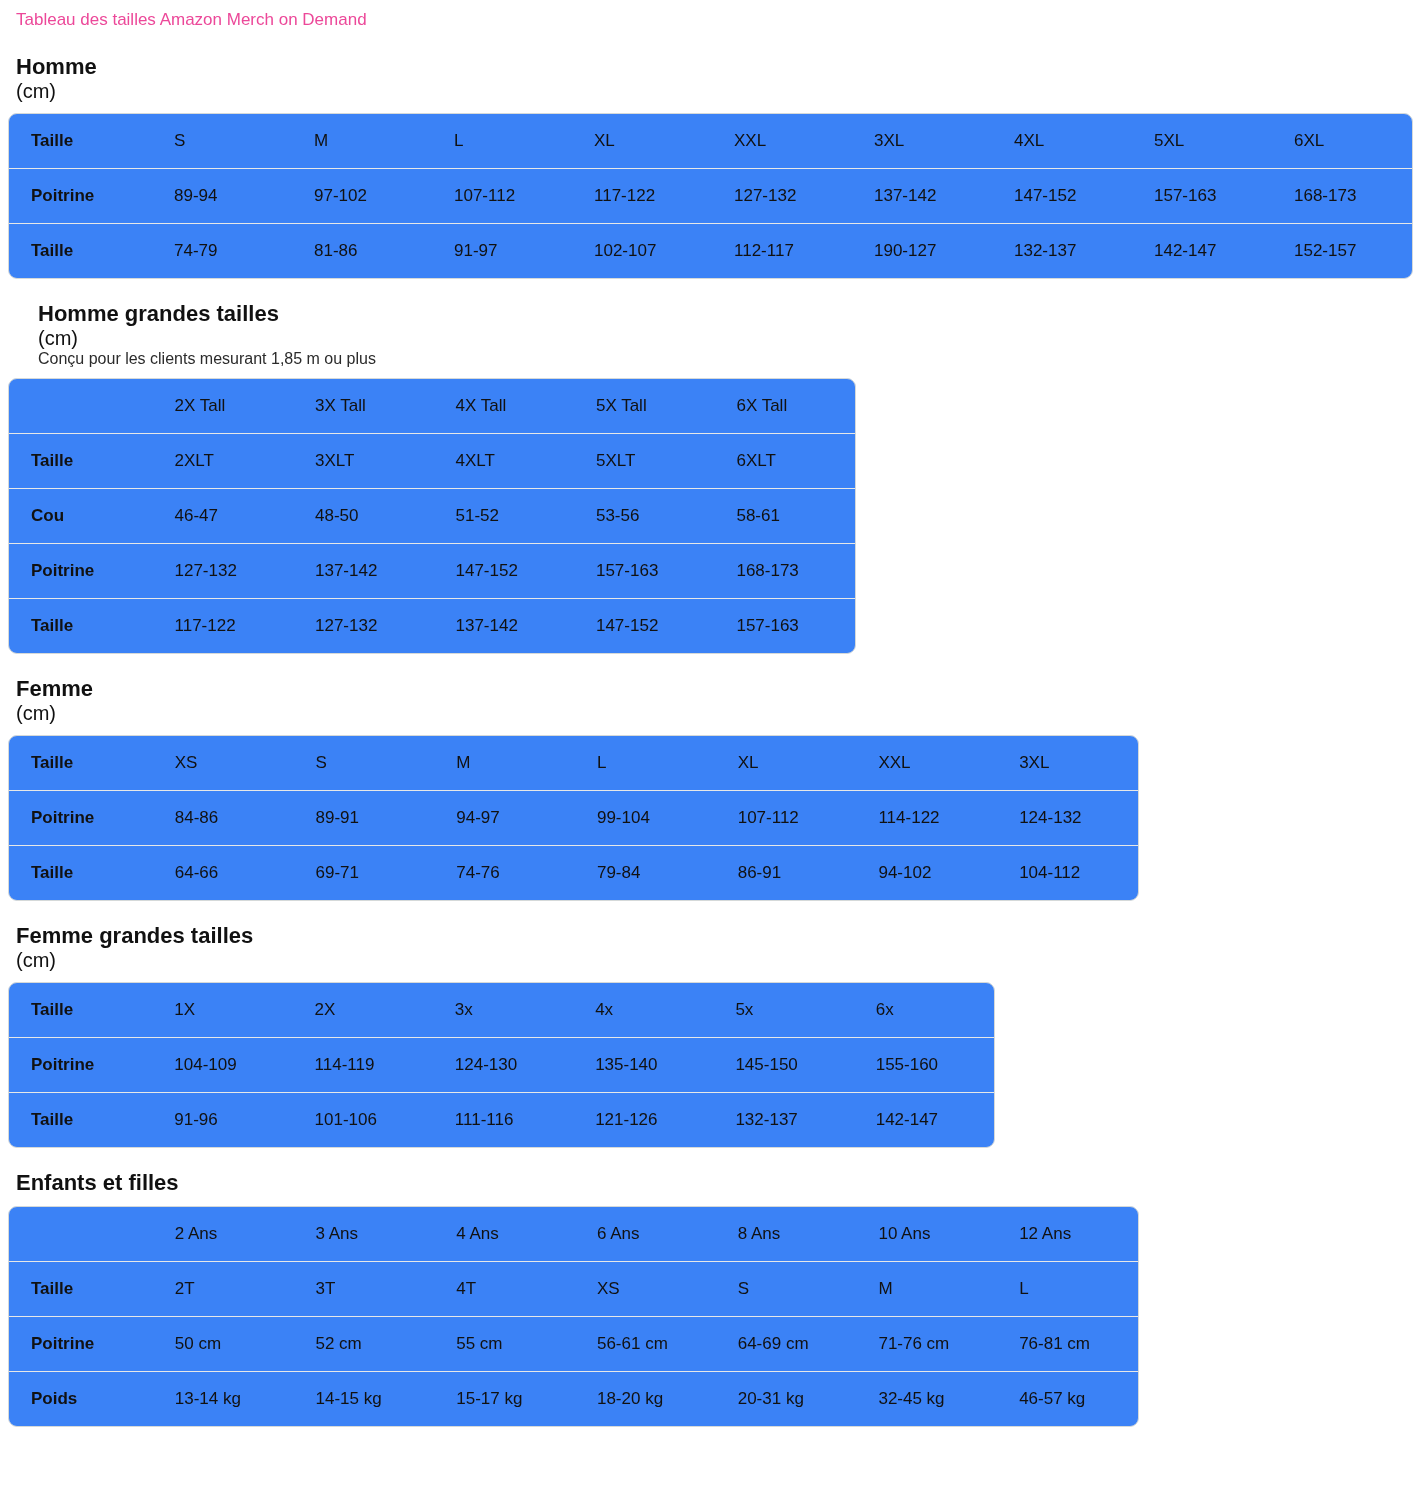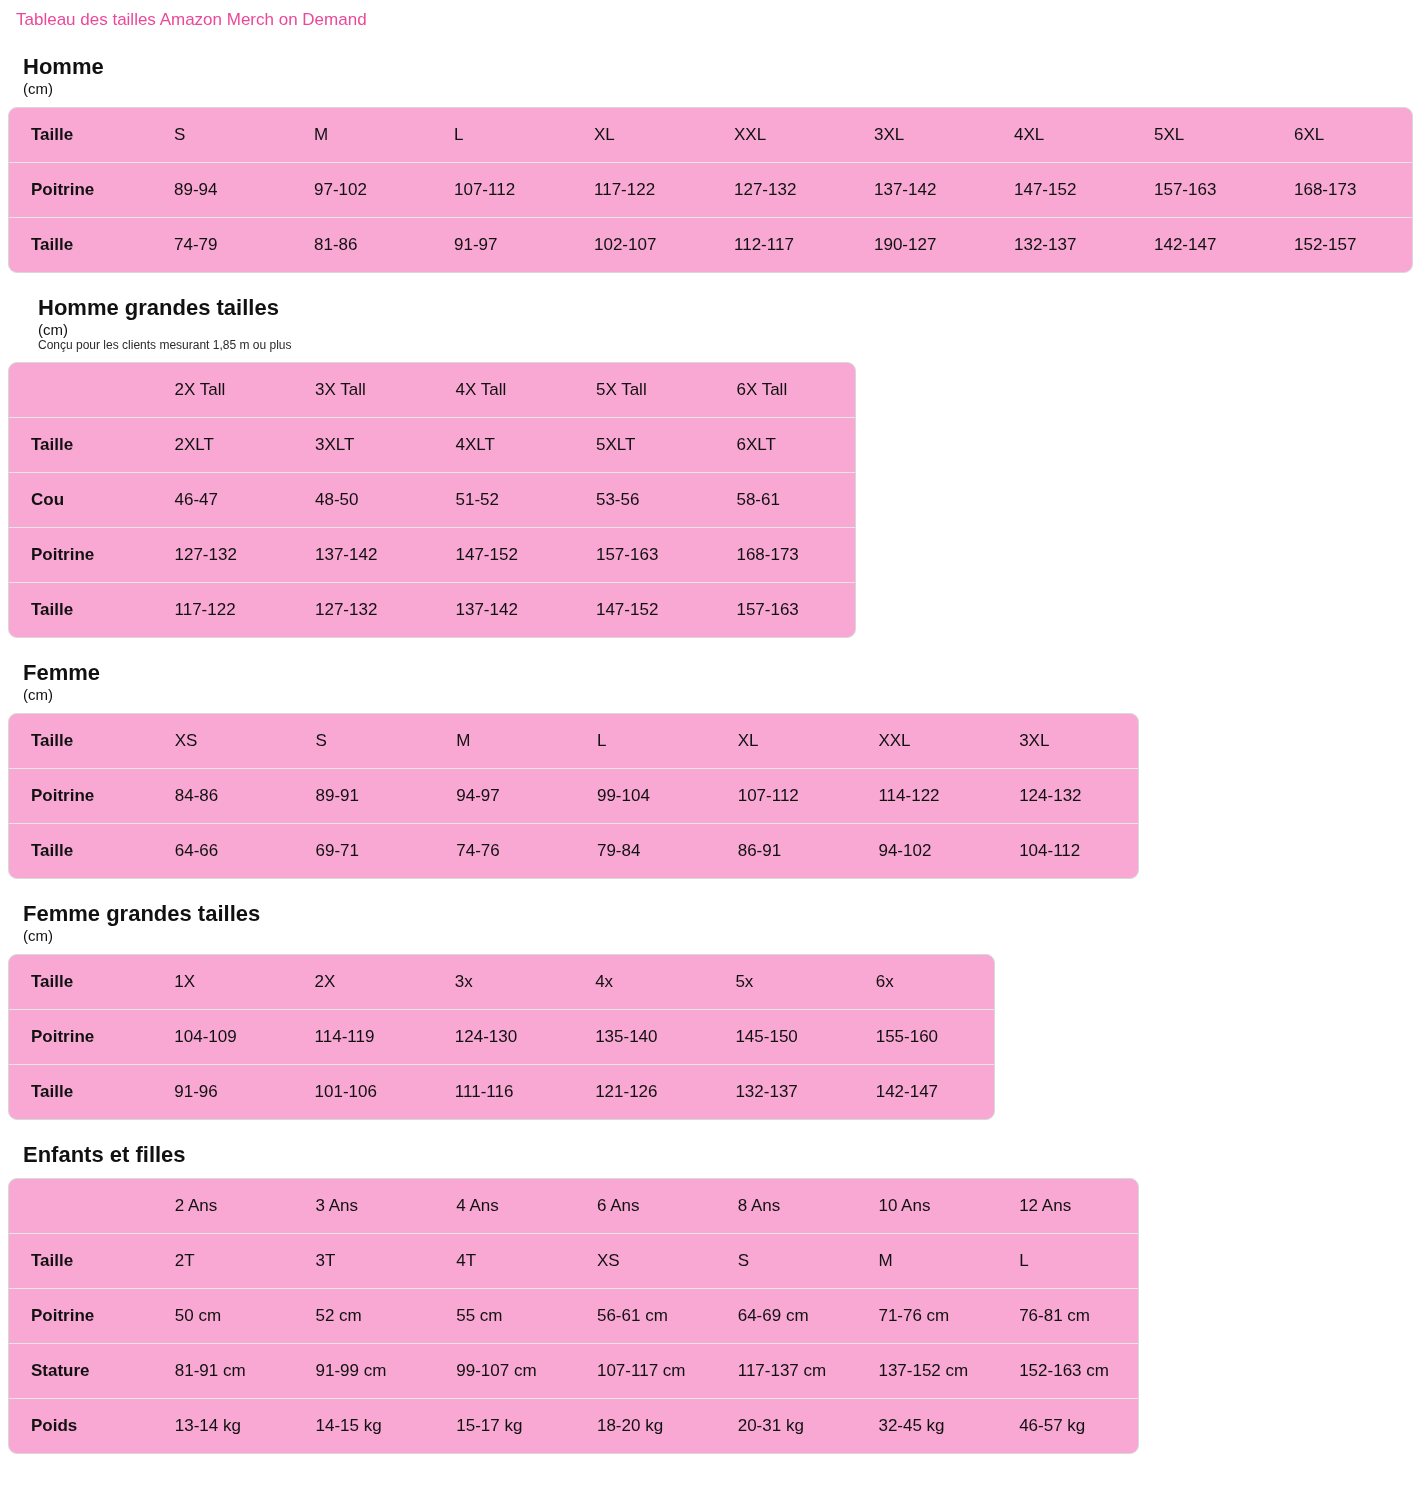--- a/index.html
+++ b/index.html
@@ -33,39 +33,39 @@
     padding-left: 8px;
     margin-bottom: 10px;
     flex-direction: column;
   }
   .section-heading .h-main {
     font-size: 22px;
     font-weight: bold;
     color: #111111;
   }
   .section-heading .h-unit {
-    font-size: 15px;
+    font-size: 20px;
     font-weight: normal;
     color: #111111;
-    margin-left: 7px;
+    margin-left: 0;
   }
   .section-heading .h-note {
-    font-size: 12px;
+    font-size: 16px;
     font-weight: normal;
     color: #2b2b2b;
     margin-left: 22px;
   }
   table.size-table {
     border-collapse: separate;
     border-spacing: 0;
     border: 1px solid #d5d9d9;
     border-radius: 9px;
     overflow: hidden;
     table-layout: fixed;
-    background: #f9a8d4;
+    background: #3b82f6;
   }
   table.size-table td, table.size-table th {
     text-align: left;
     font-size: 17px;
     font-weight: normal;
     color: #111111;
     padding: 17px 0 17px 22px;
     border-bottom: 1px solid #e6e8e8;
     vertical-align: middle;
     white-space: nowrap;
@@ -365,30 +365,20 @@
           <th class="rowhead">Poitrine</th>
           <td>50 cm</td>
           <td>52 cm</td>
           <td>55 cm</td>
           <td>56-61 cm</td>
           <td>64-69 cm</td>
           <td>71-76 cm</td>
           <td>76-81 cm</td>
         </tr>
         <tr>
-          <th class="rowhead">Stature</th>
-          <td>81-91 cm</td>
-          <td>91-99 cm</td>
-          <td>99-107 cm</td>
-          <td>107-117 cm</td>
-          <td>117-137 cm</td>
-          <td>137-152 cm</td>
-          <td>152-163 cm</td>
-        </tr>
-        <tr>
           <th class="rowhead">Poids</th>
           <td>13-14 kg</td>
           <td>14-15 kg</td>
           <td>15-17 kg</td>
           <td>18-20 kg</td>
           <td>20-31 kg</td>
           <td>32-45 kg</td>
           <td>46-57 kg</td>
         </tr>
       </tbody>

